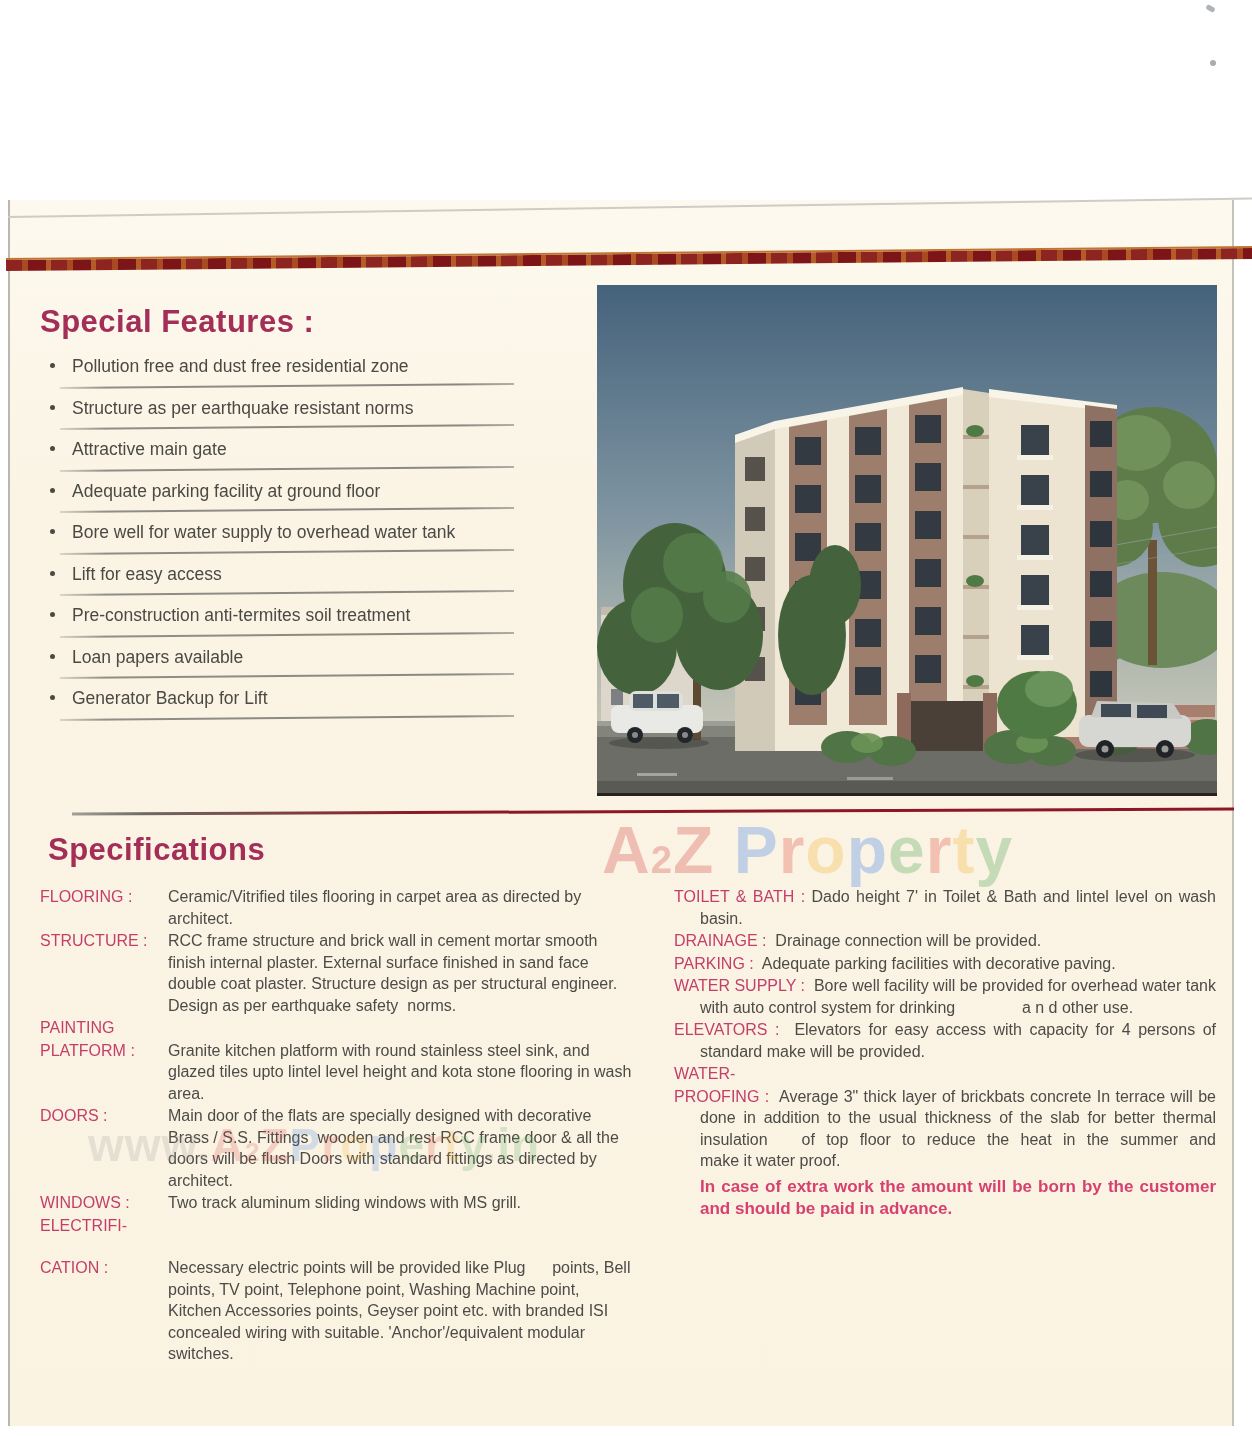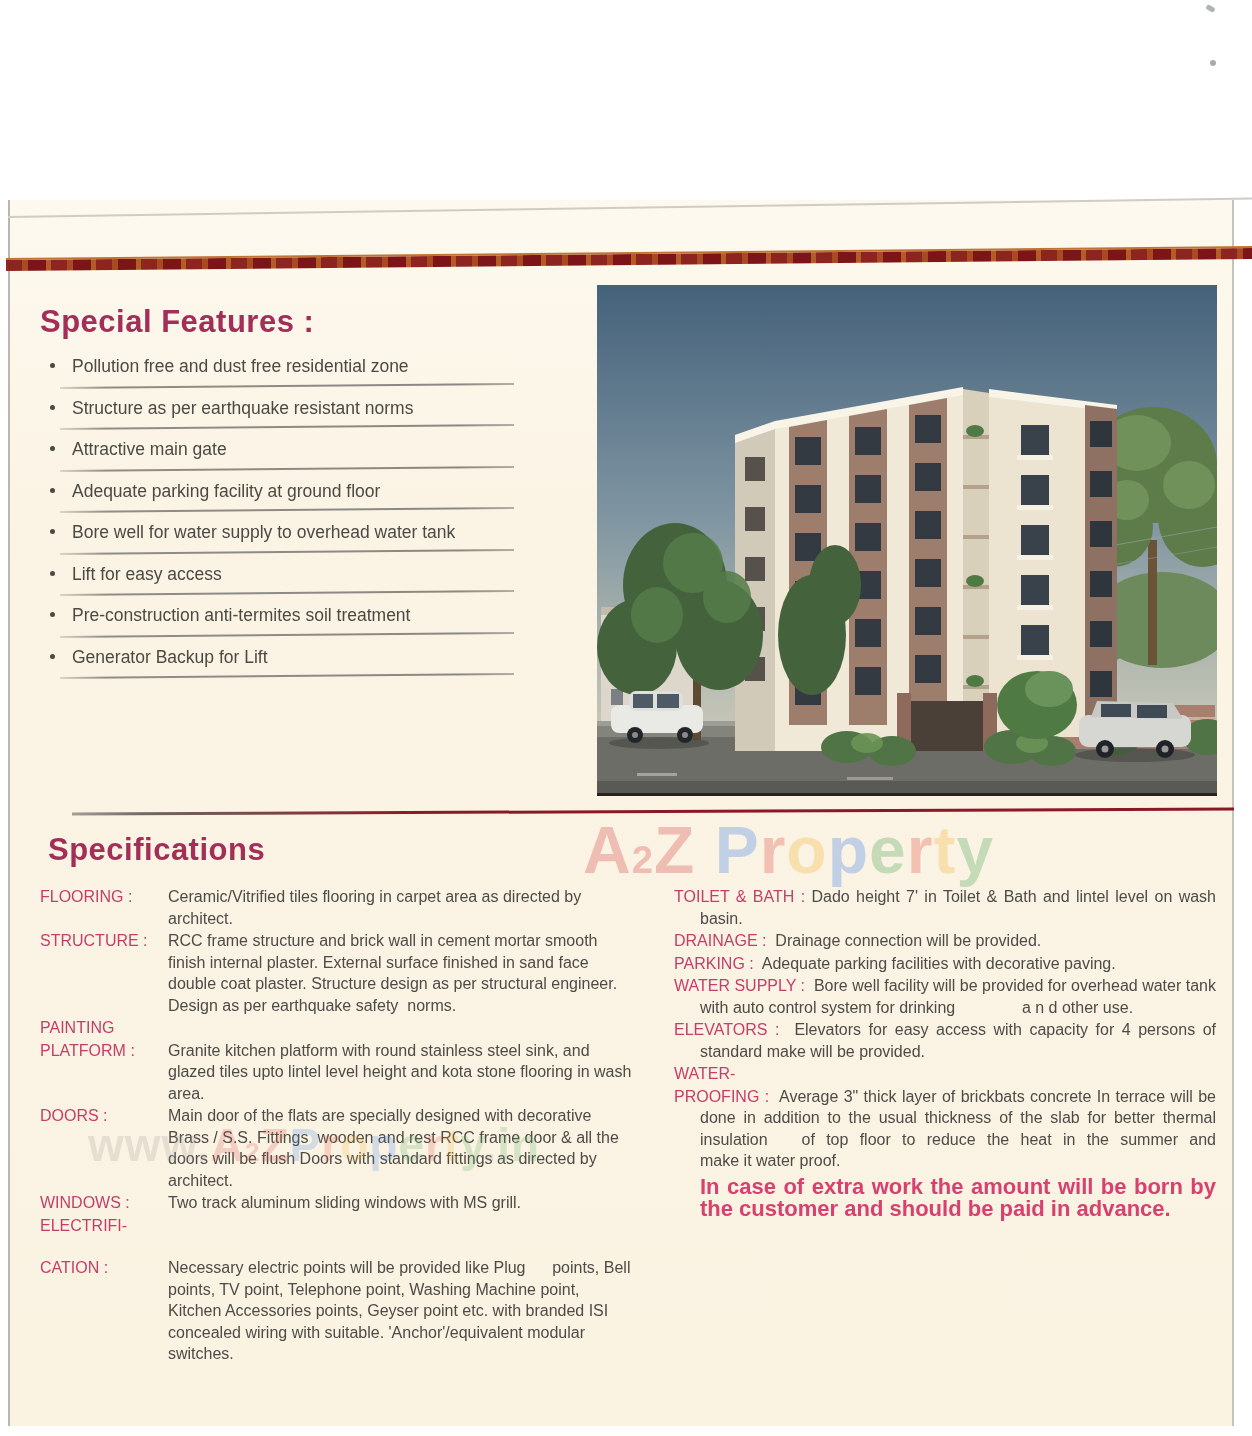--- a/index.html
+++ b/index.html
@@ -78,26 +78,26 @@
   .spec-col.right { left:664px; width:542px; }
   .spec-entry { margin:0 0 1px 0; }
   .spec-col.left .spec-label { display:inline-block; width:128px; vertical-align:top; color:#c43e69; }
   .spec-col.left .spec-text  { display:inline-block; width:468px; vertical-align:top; white-space:pre-wrap; }
   .spec-col.right .spec-entry { padding-left:26px; text-indent:-26px; text-align:justify; }
   .spec-col.right .spec-label { color:#c43e69; }
   .spec-col.right .spec-text  { white-space:pre-wrap; }
   .gap-before { margin-top:21px; }
   .note {
     margin-top:4px; padding-left:26px; text-align:justify;
-    font-weight:700; color:#d7406f; font-size:22px; line-height:22px;
+    font-weight:700; color:#d7406f; font-size:17px; line-height:22px;
   }
 
   
   .wm { position:absolute; font-weight:700; pointer-events:none; white-space:pre; }
-  .wm-main { left:573px; top:612px; font-size:66px; letter-spacing:1px; opacity:.32; }
+  .wm-main { left:592px; top:612px; font-size:66px; letter-spacing:1px; opacity:.32; }
   .wm-url  { left:78px;  top:918px; font-size:46px; letter-spacing:1px; opacity:.22; }
   .wm-small { font-size:.58em; }
 
   
   .speck1 { position:absolute; left:1206px; top:6px;  width:9px; height:5px;
             background:#9aa0a6; border-radius:2px; opacity:.8; transform:rotate(28deg); }
   .speck2 { position:absolute; left:1210px; top:60px; width:6px; height:6px;
             background:#8f8f93; border-radius:50%; opacity:.75; }
 </style>
 </head>
@@ -110,20 +110,21 @@
   <div class="features">
     <h2>Special Features :</h2>
     <ul>
         <li><span class="feature-bullet"></span><span>Pollution free and dust free residential zone</span><span class="feature-underline"></span></li>
         <li><span class="feature-bullet"></span><span>Structure as per earthquake resistant norms</span><span class="feature-underline"></span></li>
         <li><span class="feature-bullet"></span><span>Attractive main gate</span><span class="feature-underline"></span></li>
         <li><span class="feature-bullet"></span><span>Adequate parking facility at ground floor</span><span class="feature-underline"></span></li>
         <li><span class="feature-bullet"></span><span>Bore well for water supply to overhead water tank</span><span class="feature-underline"></span></li>
         <li><span class="feature-bullet"></span><span>Lift for easy access</span><span class="feature-underline"></span></li>
         <li><span class="feature-bullet"></span><span>Pre-construction anti-termites soil treatment</span><span class="feature-underline"></span></li>
+        <li><span class="feature-bullet"></span><span>Loan papers available</span><span class="feature-underline"></span></li>
         <li><span class="feature-bullet"></span><span>Generator Backup for Lift</span><span class="feature-underline"></span></li>
       </ul>
   </div>
 
   <div class="photo">
     <svg viewBox="0 0 620 508" xmlns="http://www.w3.org/2000/svg">
       <defs>
         <linearGradient id="sky" x1="0" y1="0" x2="0" y2="1">
           <stop offset="0" stop-color="#45627b"></stop>
           <stop offset="0.45" stop-color="#7e94a1"></stop>

